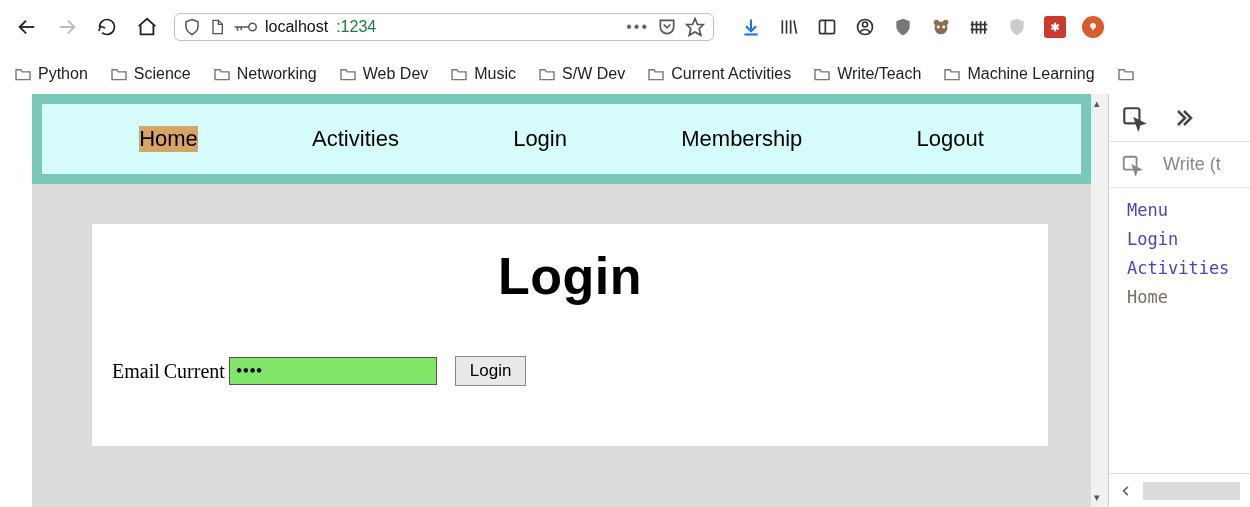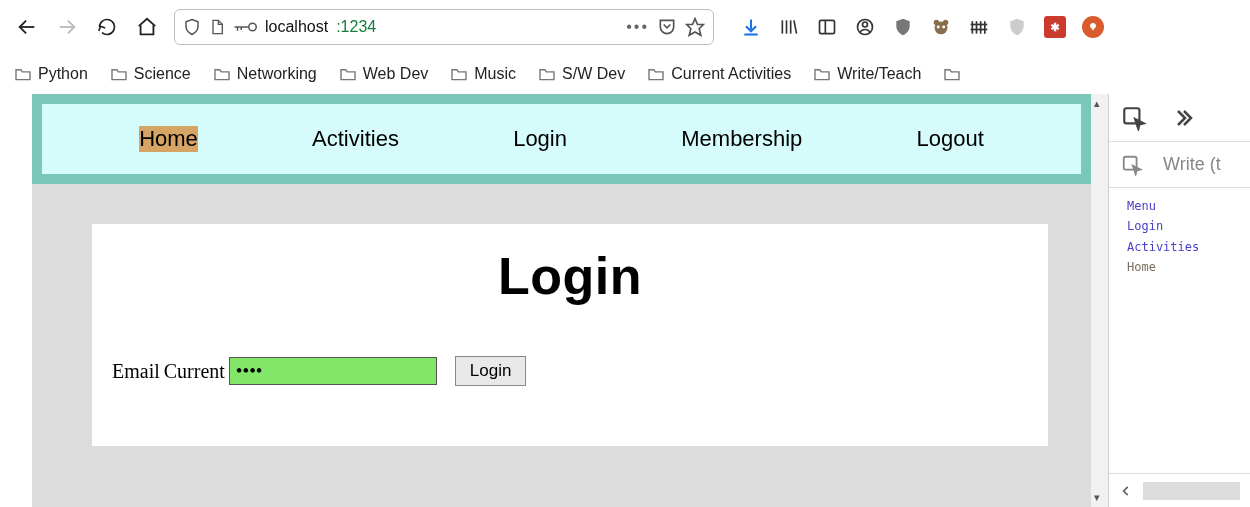--- a/index.html
+++ b/index.html
@@ -23,21 +23,21 @@
   }
   .nav-btn {
     width: 38px; height: 38px;
     display: flex; align-items: center; justify-content: center;
     border-radius: 4px;
     color: #222;
   }
   .nav-btn.disabled { color: #bbb; }
   .urlbar {
     flex: 0 0 540px;
-    height: 36px;
+    height: 28px;
     border: 1px solid #bfbfbf;
     border-radius: 6px;
     display: flex;
     align-items: center;
     padding: 0 8px;
     gap: 8px;
     margin-left: 6px;
     font-size: 16px;
     color: #555;
   }
@@ -206,21 +206,21 @@
     padding: 0 12px;
     gap: 20px;
     border-bottom: 1px solid #ddd;
     color: #888;
     font-size: 18px;
     overflow: hidden;
   }
   .dt-tree {
     padding: 8px 18px;
     font-family: Menlo, Consolas, monospace;
-    font-size: 12px;
+    font-size: 17px;
     color: #4a3fc7;
     line-height: 1.7;
   }
   .dt-tree .home { color: #7a6f5c; }
   .dt-disclose {
     margin-top: auto;
     height: 34px;
     border-top: 1px solid #ddd;
     display: flex;
     align-items: center;
@@ -400,20 +400,26 @@
     <svg class="folder-icon" viewBox="0 0 24 20" fill="none" stroke="currentColor" stroke-width="2">
         <path d="M2 4h7l2 3h11v11H2z"></path>
       </svg>
     <span>Current Activities</span>
   </div>
   <div class="bookmark">
     <svg class="folder-icon" viewBox="0 0 24 20" fill="none" stroke="currentColor" stroke-width="2">
         <path d="M2 4h7l2 3h11v11H2z"></path>
       </svg>
     <span>Write/Teach</span>
+  </div>
+  <div class="bookmark">
+    <svg class="folder-icon" viewBox="0 0 24 20" fill="none" stroke="currentColor" stroke-width="2">
+        <path d="M2 4h7l2 3h11v11H2z"></path>
+      </svg>
+    <span>Machine Learning</span>
   </div>
   <div class="bookmark">
     <svg class="folder-icon" viewBox="0 0 24 20" fill="none" stroke="currentColor" stroke-width="2">
         <path d="M2 4h7l2 3h11v11H2z"></path>
       </svg>
   </div>
 </div>
 
 <div class="main-row">
 

